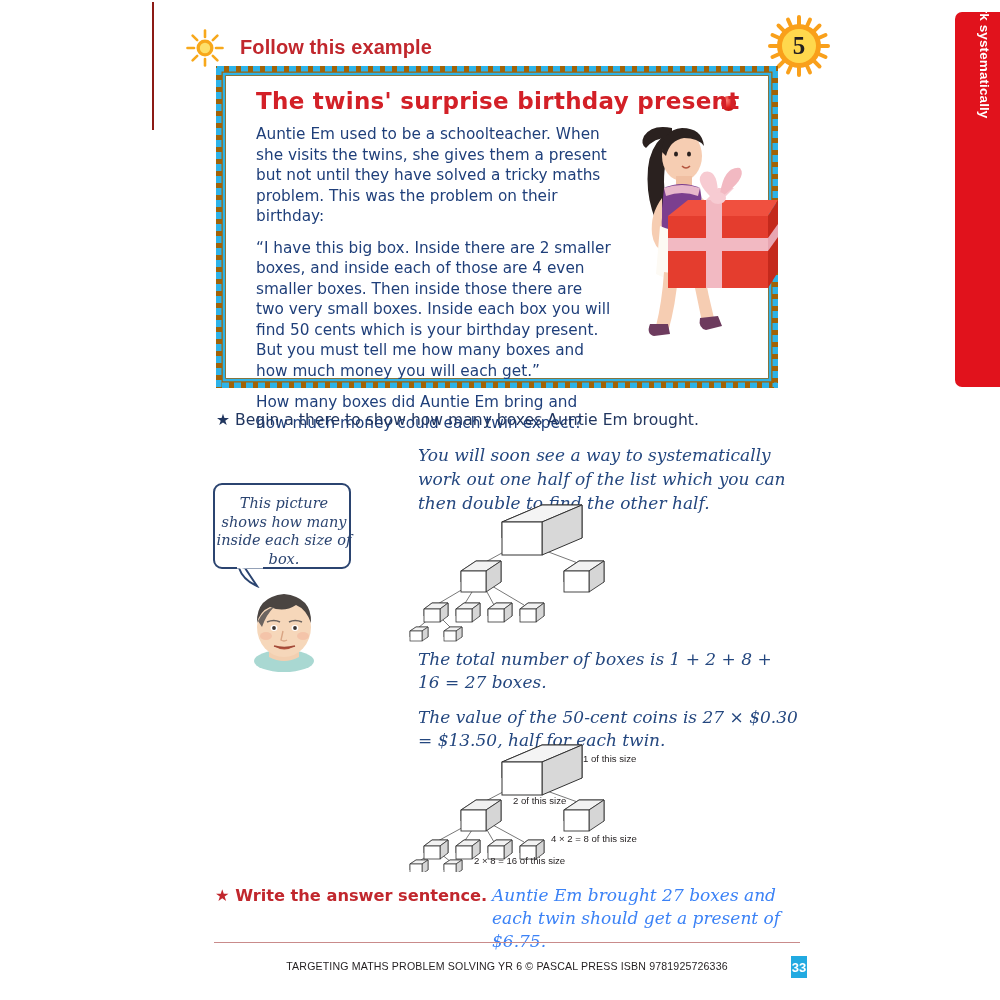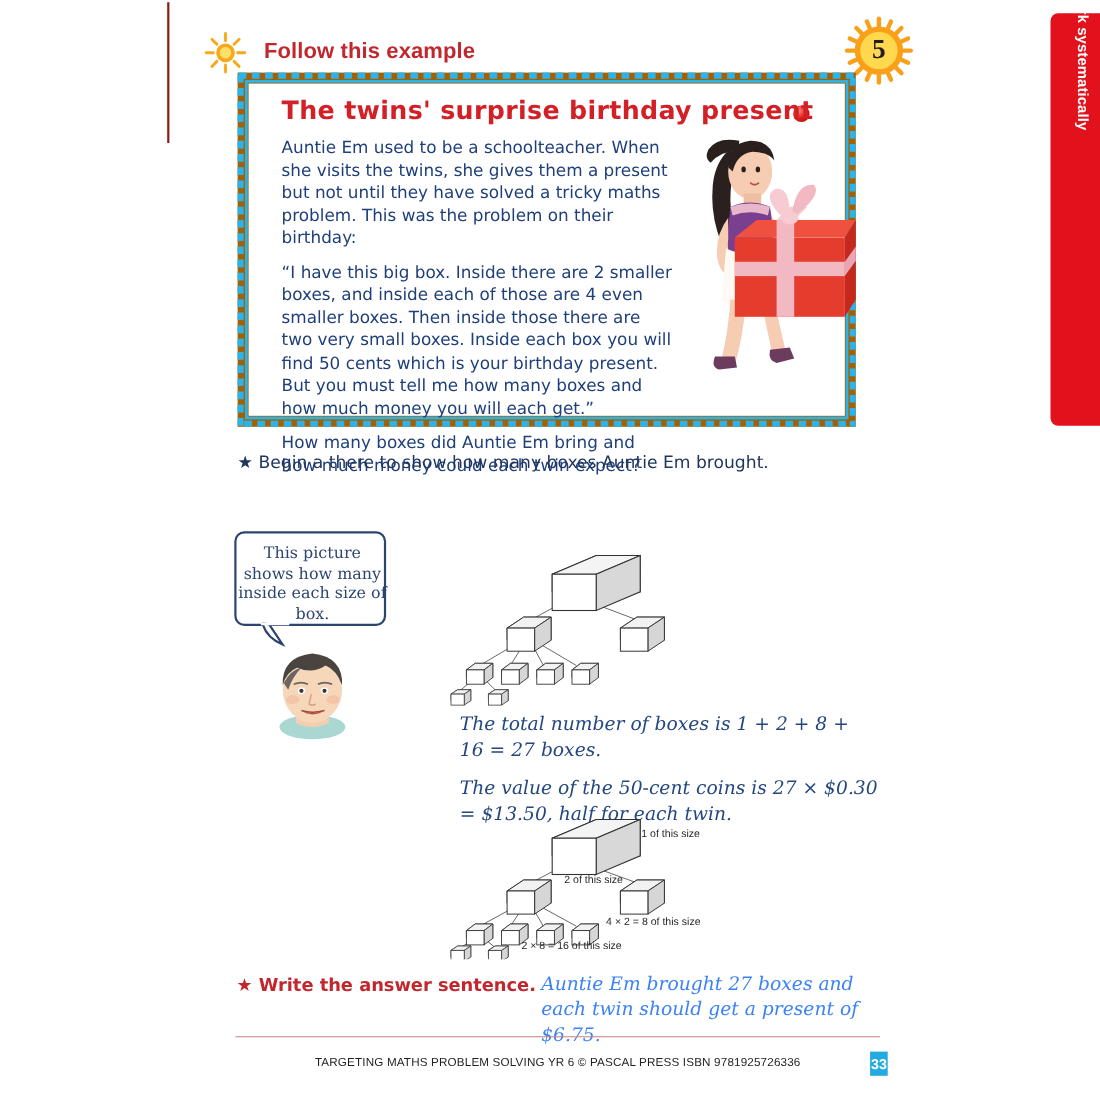--- a/index.html
+++ b/index.html
@@ -131,20 +131,21 @@
     box-sizing: border-box;
   }
   .bubble-text {
     position: absolute; left: 0; top: 9px;
     width: 138px;
     text-align: center;
     color: #2b4470;
     font-size: 14.5px;
     line-height: 18.5px;
     font-family: "DejaVu Serif", serif;
+    font-style: italic;
   }
   .bubble-tail { position: absolute; left: 237px; top: 566px; width: 40px; height: 22px; }
 
   .boy-illo { position: absolute; left: 236px; top: 583px; width: 96px; height: 92px; }
 
   
   .tree1 { position: absolute; left: 406px; top: 497px; width: 230px; height: 148px; }
   .tree2 { position: absolute; left: 406px; top: 742px; width: 300px; height: 130px; }
 
   .calc-note {
@@ -322,20 +323,21 @@
         </g>
       </svg>
     </div>
   </div>
 
   <div class="star-line">
     <span class="star">★</span>
     <span>Begin a there to show how many boxes Auntie Em brought.</span>
   </div>
 
+  <div class="hand-note">You will soon see a way to systematically work out one half of the list which you can then double to find the other half.</div>
 
   <div class="bubble">
     <div class="bubble-text">This picture shows how many inside each size of box.</div>
   </div>
   <svg class="bubble-tail" viewBox="0 0 40 22">
     <path d="M2 0 L2 2 Q6 14 20 20 L8 2 Z" fill="#ffffff" stroke="#2b4470" stroke-width="2"></path>
     <line x1="0" y1="1" x2="26" y2="1" stroke="#ffffff" stroke-width="3"></line>
   </svg>
 
   <svg class="boy-illo" viewBox="0 0 96 92">

